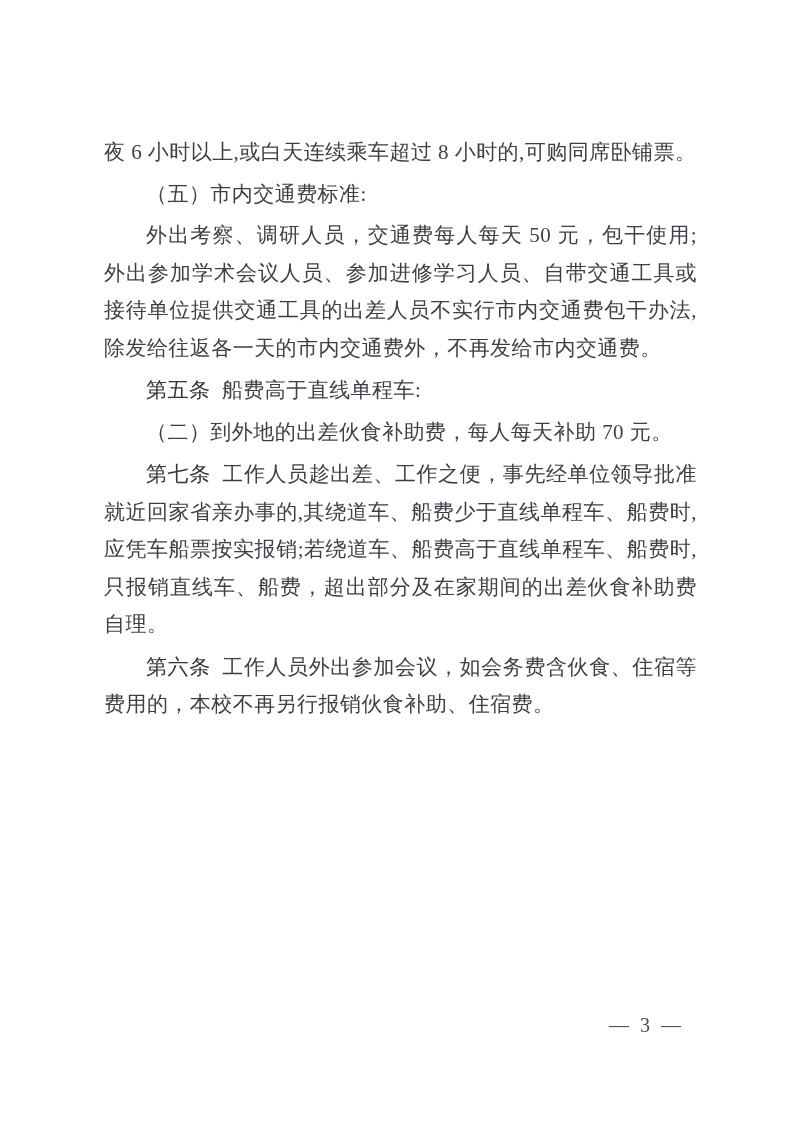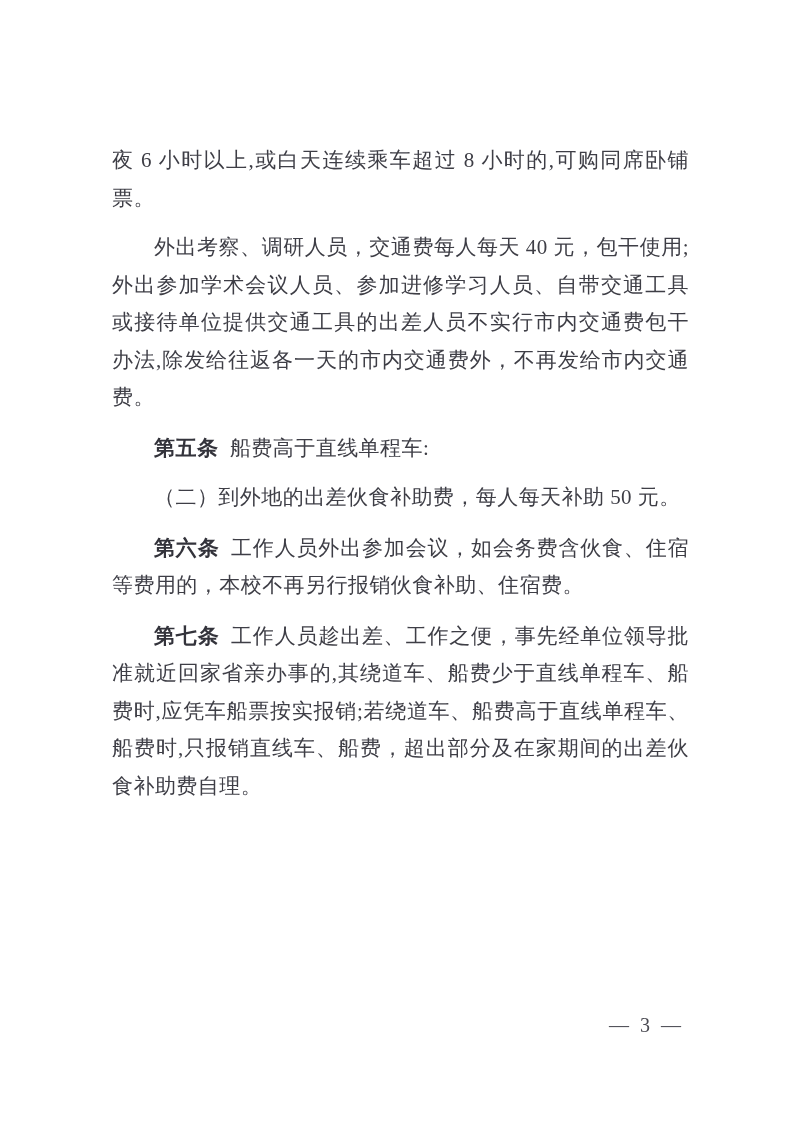--- a/index.html
+++ b/index.html
@@ -22,29 +22,29 @@
     left: 100px;
     top: 130px;
     width: 601px;
     font-size: 21px;
     line-height: 37.5px;
     letter-spacing: 0.45px;
     text-align: justify;
     text-justify: inter-ideograph;
   }
   .para {
-    margin: 12px;
+    margin: 4px;
     padding: 0;
     text-indent: 2em;
   }
   .para.no-indent {
     text-indent: 0;
   }
   .term {
-    font-weight: 700;
+    font-weight: 400;
     font-family: "Liberation Sans", "DejaVu Sans", sans-serif;
     color: #33333b;
     margin-right: 0.55em;
   }
   .footer {
     position: absolute;
     top: 1014px;
     right: 110px;
     font-size: 20px;
     letter-spacing: 3px;
@@ -52,30 +52,31 @@
   }
 </style>
 </head>
 <body>
 
 <div class="page">
   <div class="content">
 
     <p class="para no-indent"><span>夜 6 小时以上,或白天连续乘车超过 8 小时的,可购同席卧铺票。</span></p>
 
+    <p class="para"><span>（五）市内交通费标准:</span></p>
 
-    <p class="para"><span>外出考察、调研人员，交通费每人每天 40 元，包干使用;外出参加学术会议人员、参加进修学习人员、自带交通工具或接待单位提供交通工具的出差人员不实行市内交通费包干办法,除发给往返各一天的市内交通费外，不再发给市内交通费。</span></p>
+    <p class="para"><span>外出考察、调研人员，交通费每人每天 50 元，包干使用;外出参加学术会议人员、参加进修学习人员、自带交通工具或接待单位提供交通工具的出差人员不实行市内交通费包干办法,除发给往返各一天的市内交通费外，不再发给市内交通费。</span></p>
 
     <p class="para"><span class="term">第五条</span><span>船费高于直线单程车:</span></p>
 
 
-    <p class="para"><span>（二）到外地的出差伙食补助费，每人每天补助 50 元。</span></p>
+    <p class="para"><span>（二）到外地的出差伙食补助费，每人每天补助 70 元。</span></p>
+
+    <p class="para"><span class="term">第七条</span><span>工作人员趁出差、工作之便，事先经单位领导批准就近回家省亲办事的,其绕道车、船费少于直线单程车、船费时,应凭车船票按实报销;若绕道车、船费高于直线单程车、船费时,只报销直线车、船费，超出部分及在家期间的出差伙食补助费自理。</span></p>
 
     <p class="para"><span class="term">第六条</span><span>工作人员外出参加会议，如会务费含伙食、住宿等费用的，本校不再另行报销伙食补助、住宿费。</span></p>
-
-    <p class="para"><span class="term">第七条</span><span>工作人员趁出差、工作之便，事先经单位领导批准就近回家省亲办事的,其绕道车、船费少于直线单程车、船费时,应凭车船票按实报销;若绕道车、船费高于直线单程车、船费时,只报销直线车、船费，超出部分及在家期间的出差伙食补助费自理。</span></p>
 
 
 
   </div>
 
   <div class="footer">— 3 —</div>
 </div>
 
 </body></html>

